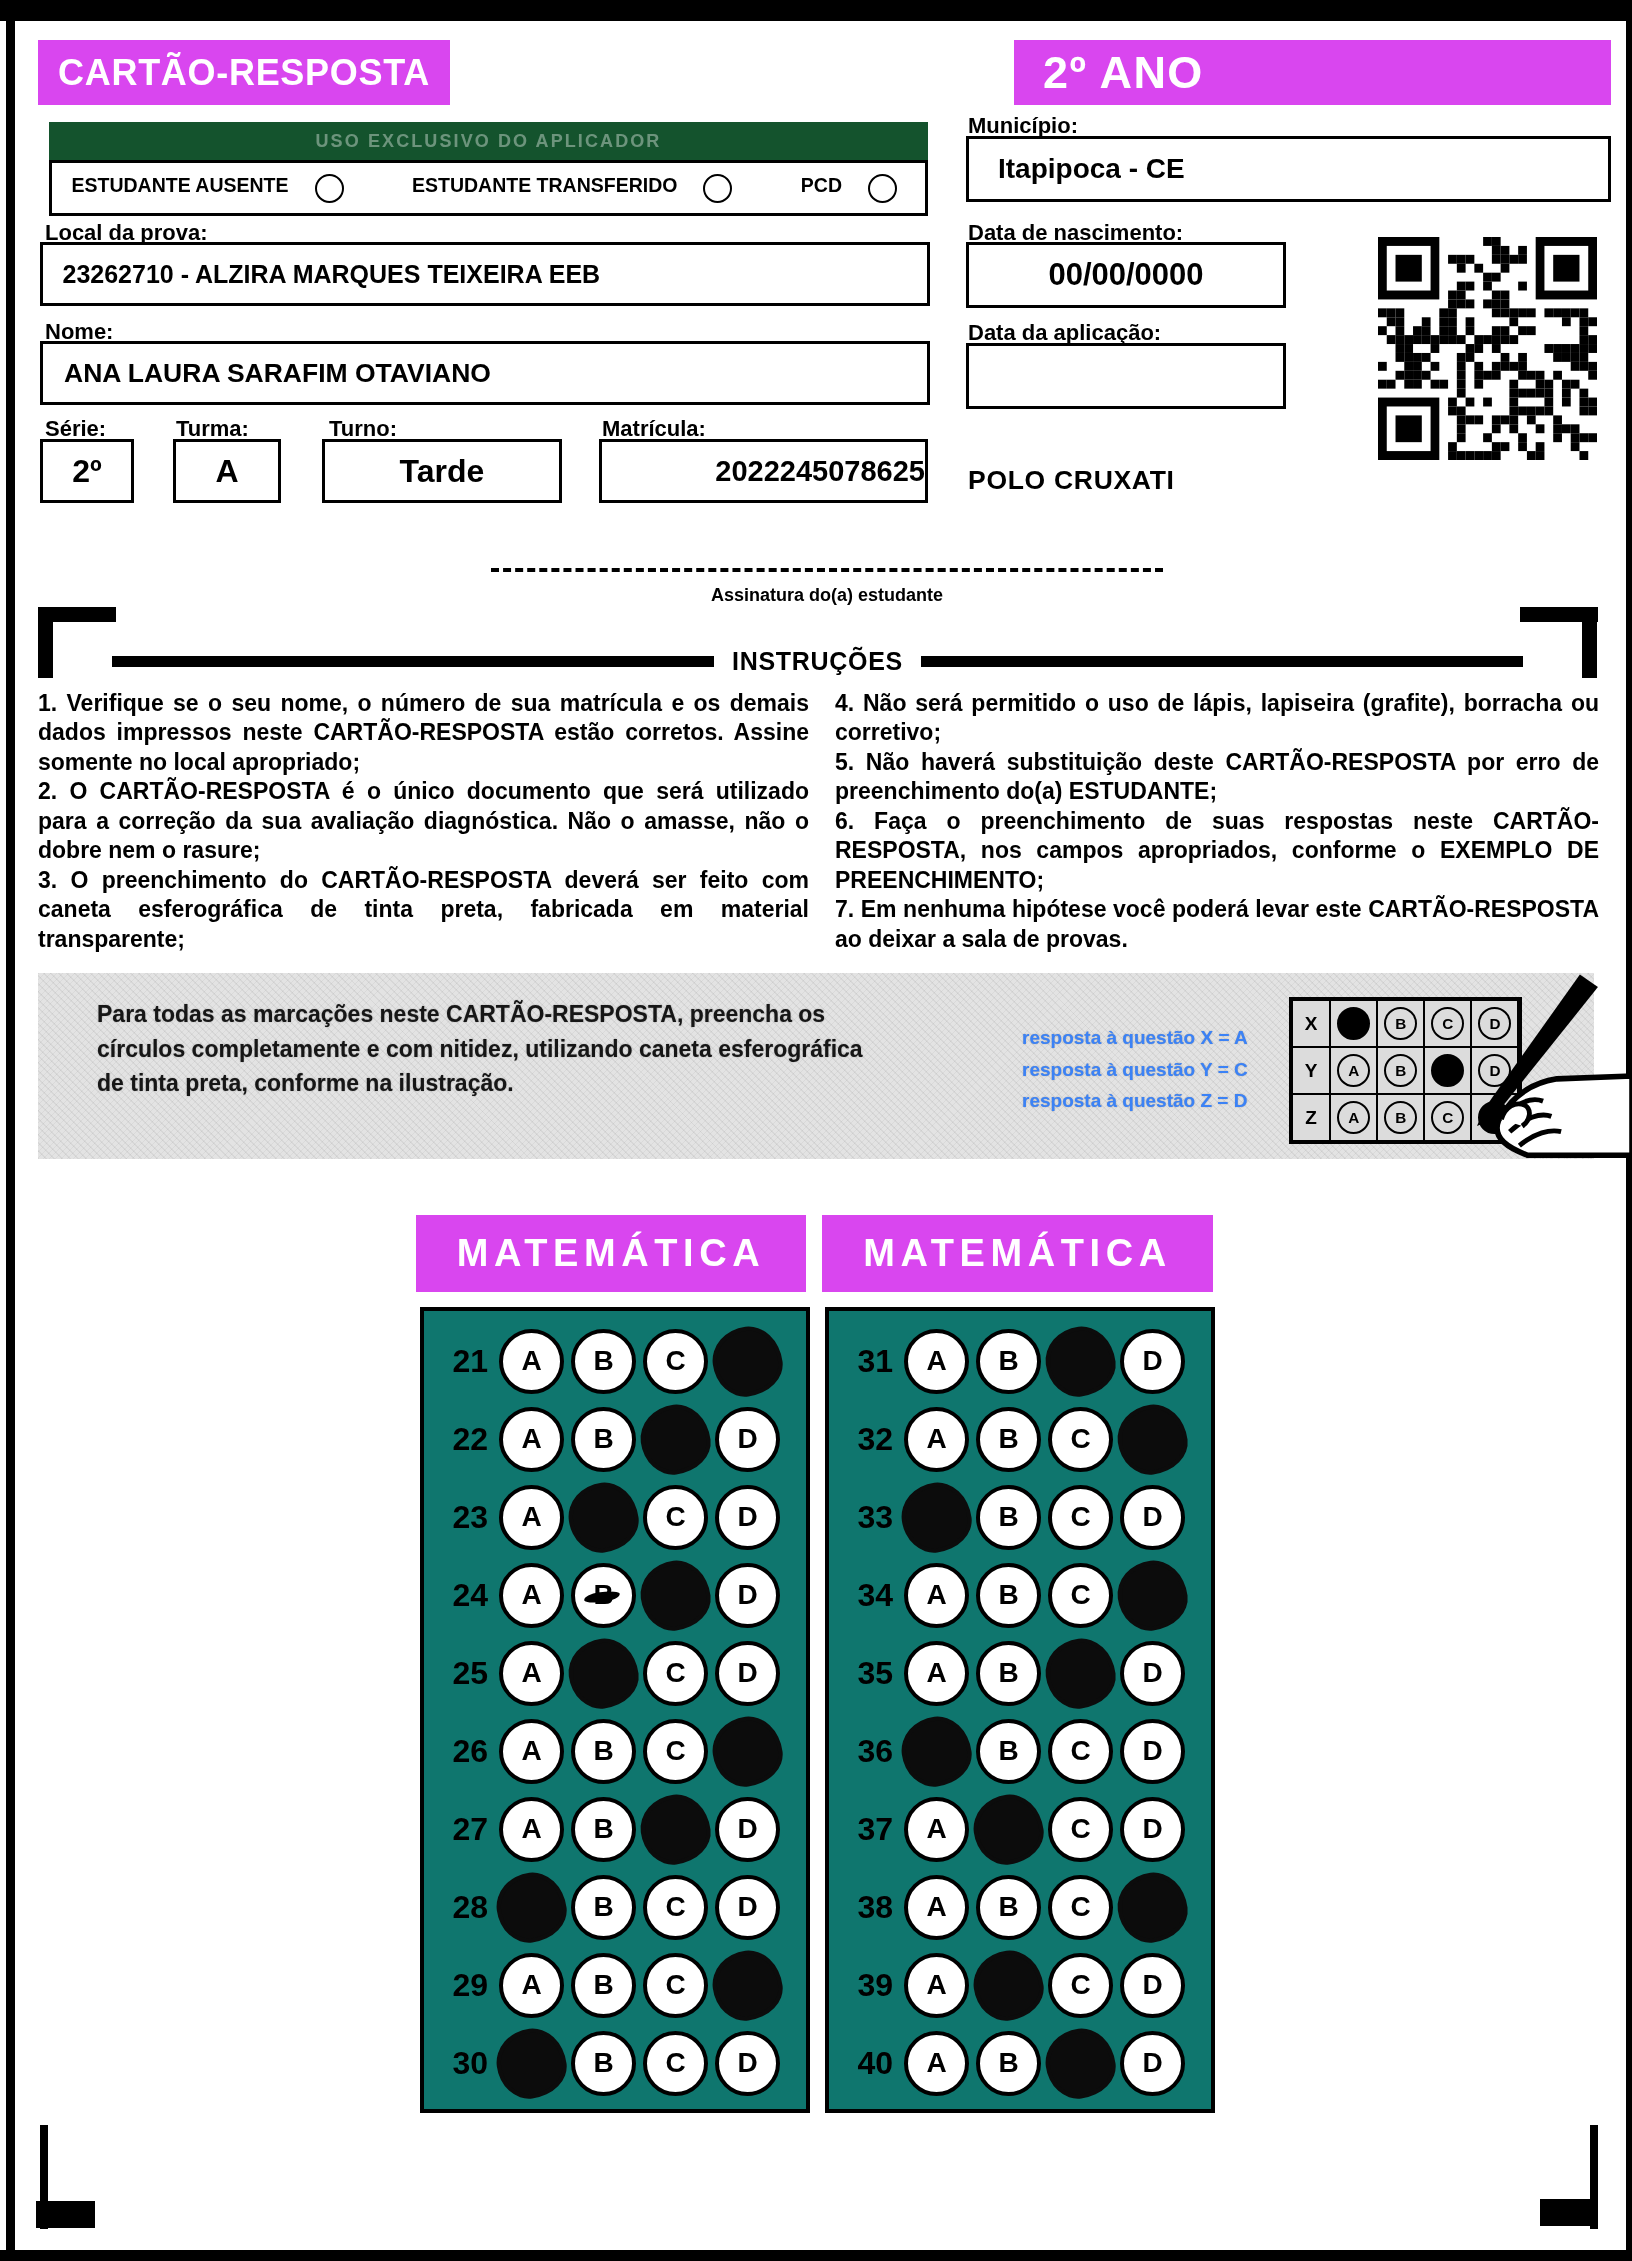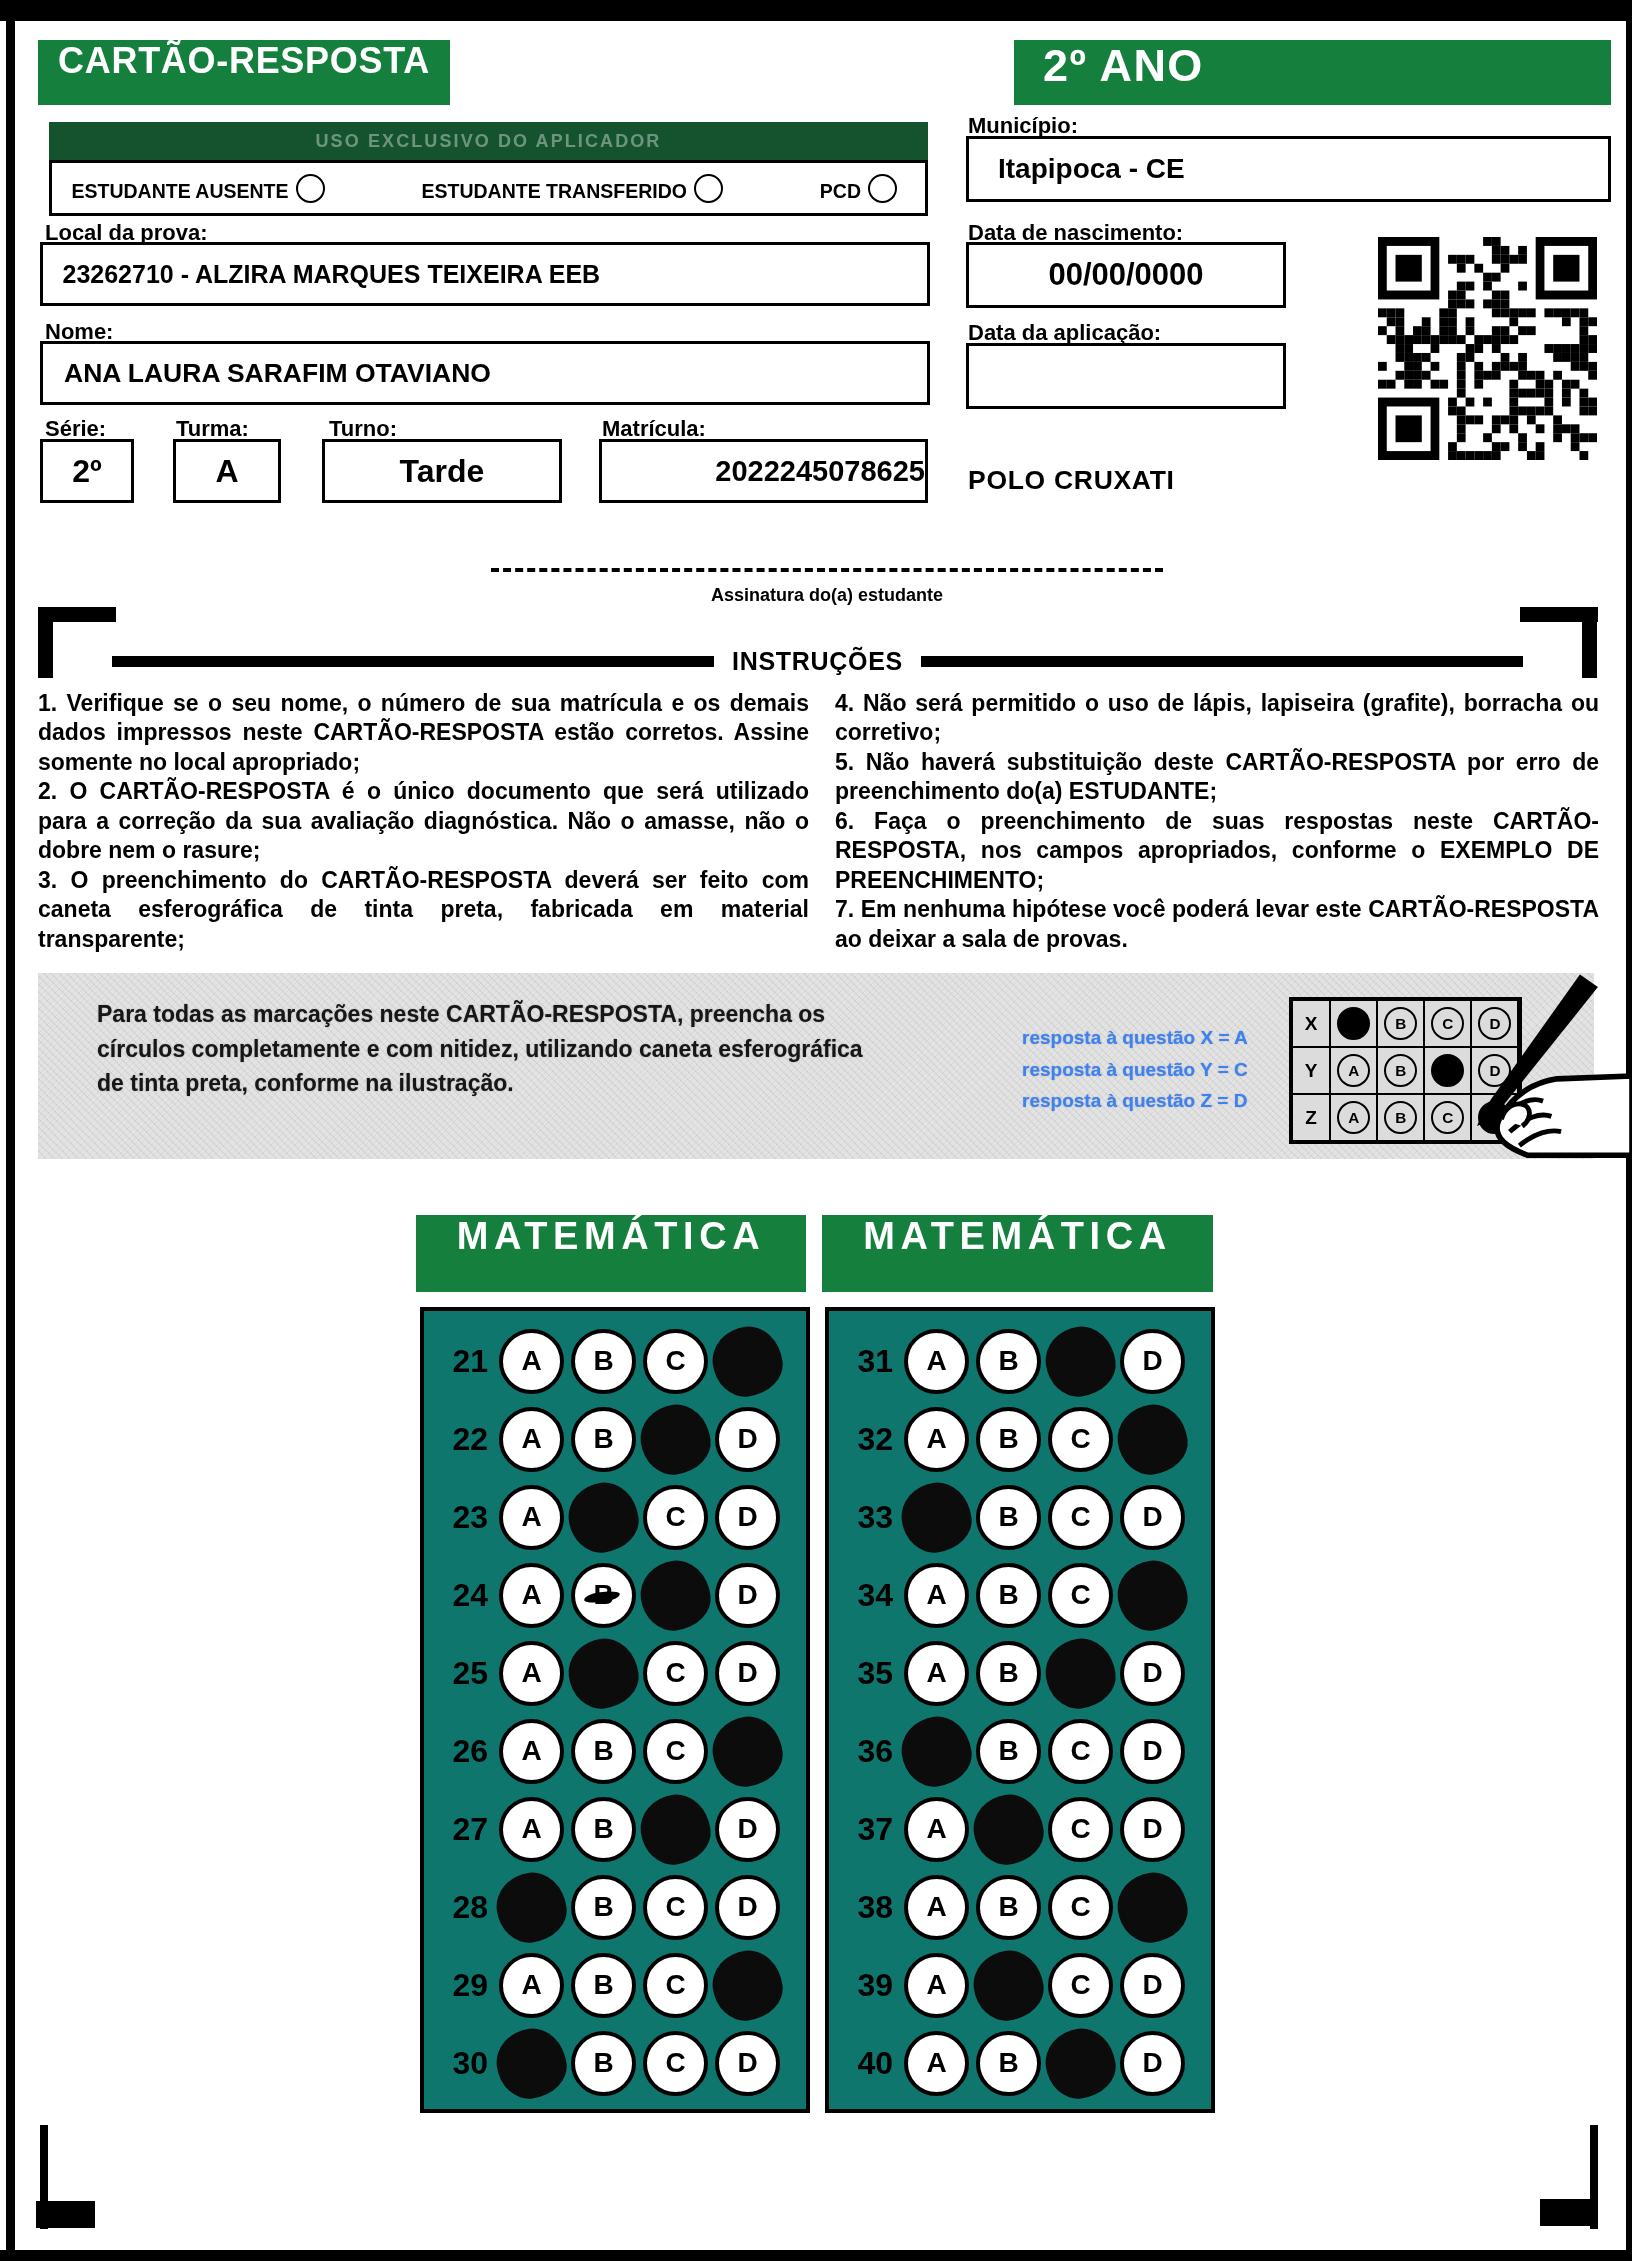--- a/index.html
+++ b/index.html
@@ -1,37 +1,37 @@
 <!DOCTYPE html>
 <html style="font-size:11px"><head>
 <meta charset="utf-8">
 <style>
   *{box-sizing:border-box;margin:0;padding:0}
   html,body{width:1633px;height:2261px;overflow:hidden;background:#fff;
     font-family:"Liberation Sans","DejaVu Sans",sans-serif;color:#000}
   #page{position:relative;width:1633px;height:2261px;background:#fff}
   .abs{position:absolute}
-  .blackbox{background:#15803d;color:#fff;display:flex;}
+  .blackbox{background:#d946ef;color:#fff;display:flex;align-items:center}
   .border-box{border:3.5px solid #000;background:#fff}
   .lbl{font-weight:bold;font-size:22px}
   .val{font-weight:bold}
   
   .top-bar{left:0;top:0;width:1633px;height:21px;background:#000}
   .bottom-bar{left:0;top:2250px;width:1633px;height:11px;background:#000}
   .left-border{left:5.6px;top:0;width:9.7px;height:2261px;background:#000}
   .right-border{left:1626px;top:0;width:5.6px;height:2261px;background:#000}
   
   .h-card{left:38px;top:40px;width:412px;height:65px;justify-content:center;font-size:36px;font-weight:bold;letter-spacing:0.7px}
   .h-assess{left:450px;top:40px;width:564px;height:65px;display:flex;align-items:center;justify-content:center;font-size:35px;font-weight:bold}
   .h-grade{left:1014px;top:40px;width:597px;height:65px;font-size:45px;font-weight:bold;padding-left:29px;letter-spacing:1.4px}
   
   .uso-bar{left:49px;top:122px;width:879px;height:38px;background:#14532d;display:flex;align-items:center;justify-content:center;
     color:rgba(255,255,255,.38);font-weight:bold;font-size:18px;letter-spacing:2.1px}
   .opts{left:49px;top:160px;width:879px;height:56px;border:3.5px solid #000;display:flex;align-items:center;justify-content:space-between;padding:0 28px 0 19.5px}
-  .opt{display:flex;align-items:flex-end;gap:7px}
+  .opt{display:flex;align-items:flex-start;gap:26px}
   .opt-label{font-weight:bold;font-size:19.5px}
   .opt-circle{width:29px;height:29px;border:2.8px solid #000;border-radius:50%;background:#fff;display:inline-block}
   
   .fbox{display:flex;align-items:center}
   .box-local{left:40px;top:242px;width:890px;height:64px;font-size:25px;padding-left:19.5px}
   .box-nome{left:40px;top:341px;width:890px;height:64px;font-size:26.5px;padding-left:21px}
   .box-mun{left:966px;top:136px;width:645px;height:66px;font-size:28px;padding-left:29px}
   .box-nasc{left:966px;top:242px;width:320px;height:66px;font-size:31px;justify-content:center}
   .box-aplic{left:966px;top:343px;width:320px;height:66px}
   .box-serie{left:40px;top:439px;width:94px;height:64px;font-size:32px;justify-content:center}

